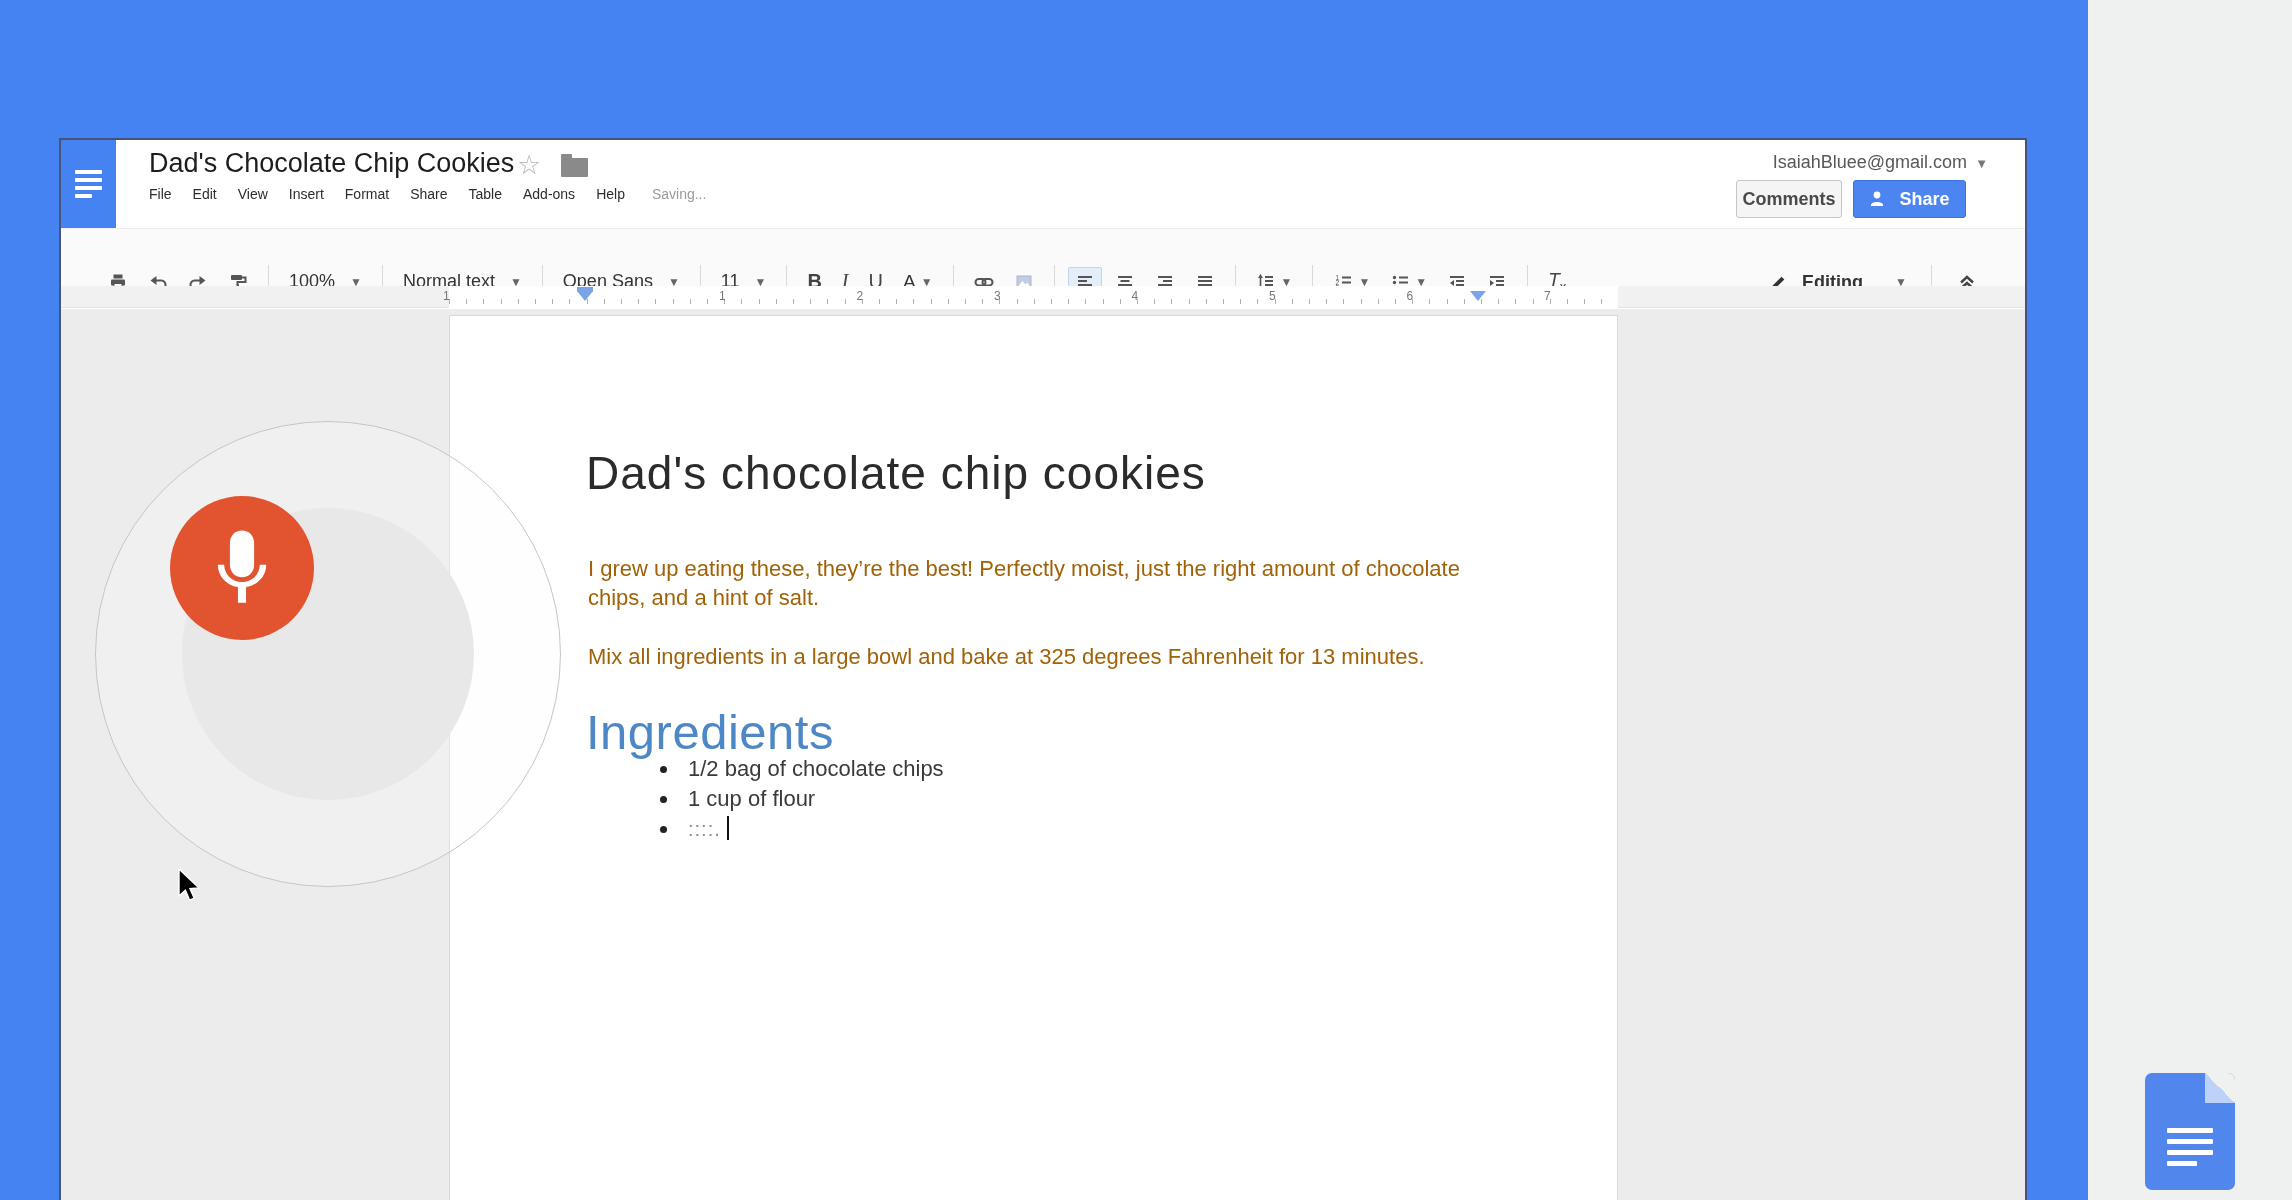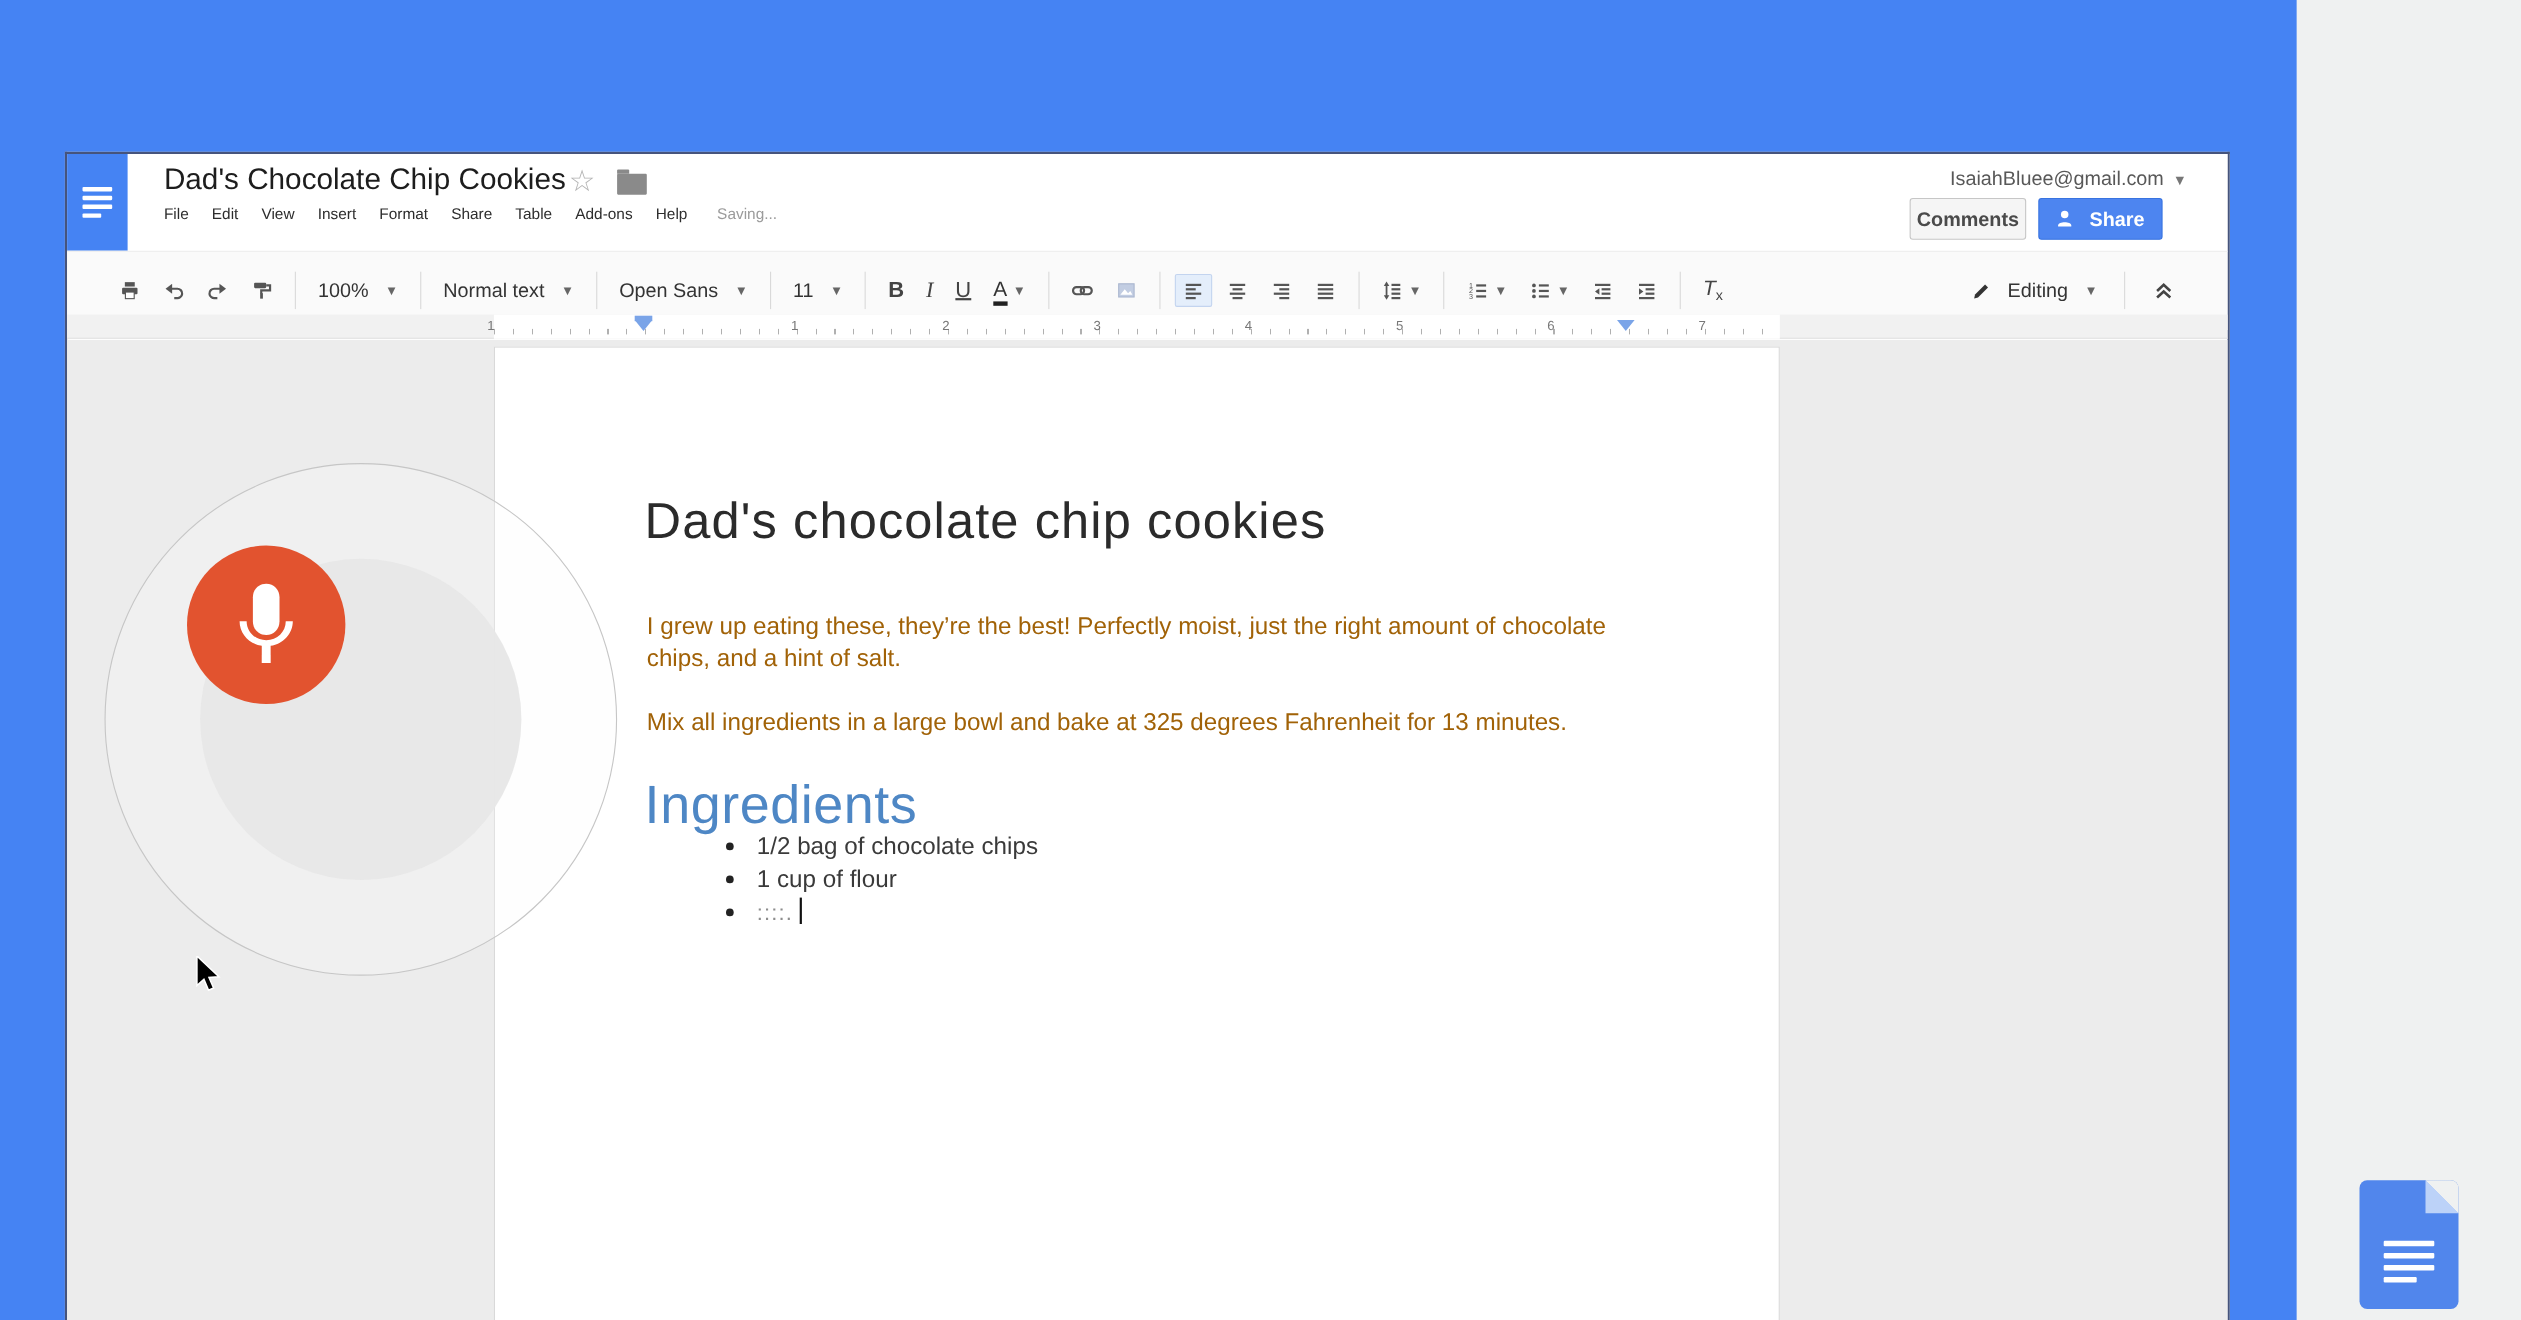--- a/index.html
+++ b/index.html
@@ -26,21 +26,21 @@
   .saving { color:#9b9b9b; margin-left:6px;text-align:center; }
   .account { position:absolute; right:37px; top:12px; font-size:18px; color:#585858; }
   .account .caret { color:#777; font-size:13px; margin-left:8px; }
   .btn { position:absolute; top:40px; height:38px; border-radius:3px; font-size:18px; font-weight:bold;
          display:flex; align-items:center; justify-content:center; cursor:pointer; }
   .btn-comments { right:183px; width:106px; background:#f5f5f5; border:1px solid #c6c6c6; color:#4a4a4a; }
   .btn-share { right:59px; width:113px; background:#4d85f0; border:1px solid #3873e0; color:#fff; gap:8px; }
 
   
   .toolbar { position:absolute; left:0; top:88px; width:100%; height:72px; background:#fafafa;
-    border-top:1px solid #eee; border-bottom:1px solid #d8d8d8; display:flex; align-items:center; padding:0 40px; }
+    border-top:1px solid #eee; border-bottom:1px solid #d8d8d8; display:flex; align-items:flex-end; padding:0 40px; }
   .tb-left { display:flex; align-items:center; gap:6px; flex:1; }
   .tb-right { display:flex; align-items:center; gap:10px; }
   .tb-item { display:flex; align-items:center; gap:5px; padding:5px 7px; border-radius:2px; color:#444; cursor:pointer; }
   .tb-item.active { background:#e4eefb; border:1px solid #c3d4ef; padding:4px 6px; }
   .tb-item svg { display:block; }
   .tb-sep { width:1px; height:34px; background:#d9d9d9; margin:0 7px; flex:none; }
   .tb-label { font-size:18px; color:#333; white-space:nowrap; }
   .tb-caret { font-size:12px; color:#666; }
   .glyph-b { font-weight:bold; font-size:20px; color:#444; }
   .glyph-i { font-style:italic; font-size:20px; font-family:"Liberation Serif",serif; color:#444; }
@@ -329,21 +329,21 @@
         <div class="tb-sep"></div>
         <div class="tb-item">
           <span><span class="glyph-tx">T<sub>x</sub></span></span>
         </div>
       </div>
     <div class="tb-right">
       <div class="tb-item">
         <svg width="20" height="20" viewBox="0 0 20 20">
           <path d="M3.5 13.8 12.6 4.7l2.7 2.7-9.1 9.1-3.5.8z" fill="#333"></path>
         </svg>
-        <span class="tb-label" style="font-weight:normal;margin:0 10px 0 8px;">Editing</span>
+        <span class="tb-label" style="font-weight:bold;margin:0 27px 0 8px;">Editing</span>
         <span class="tb-caret">▼</span>
       </div>
       <div class="tb-sep"></div>
       <div class="tb-item">
         <svg width="22" height="20" viewBox="0 0 22 20">
           <path d="M5 10.5 11 5l6 5.5" fill="none" stroke="#444" stroke-width="2.4"></path>
           <path d="M5 16.5 11 11l6 5.5" fill="none" stroke="#444" stroke-width="2.4"></path>
         </svg>
       </div>
     </div>

